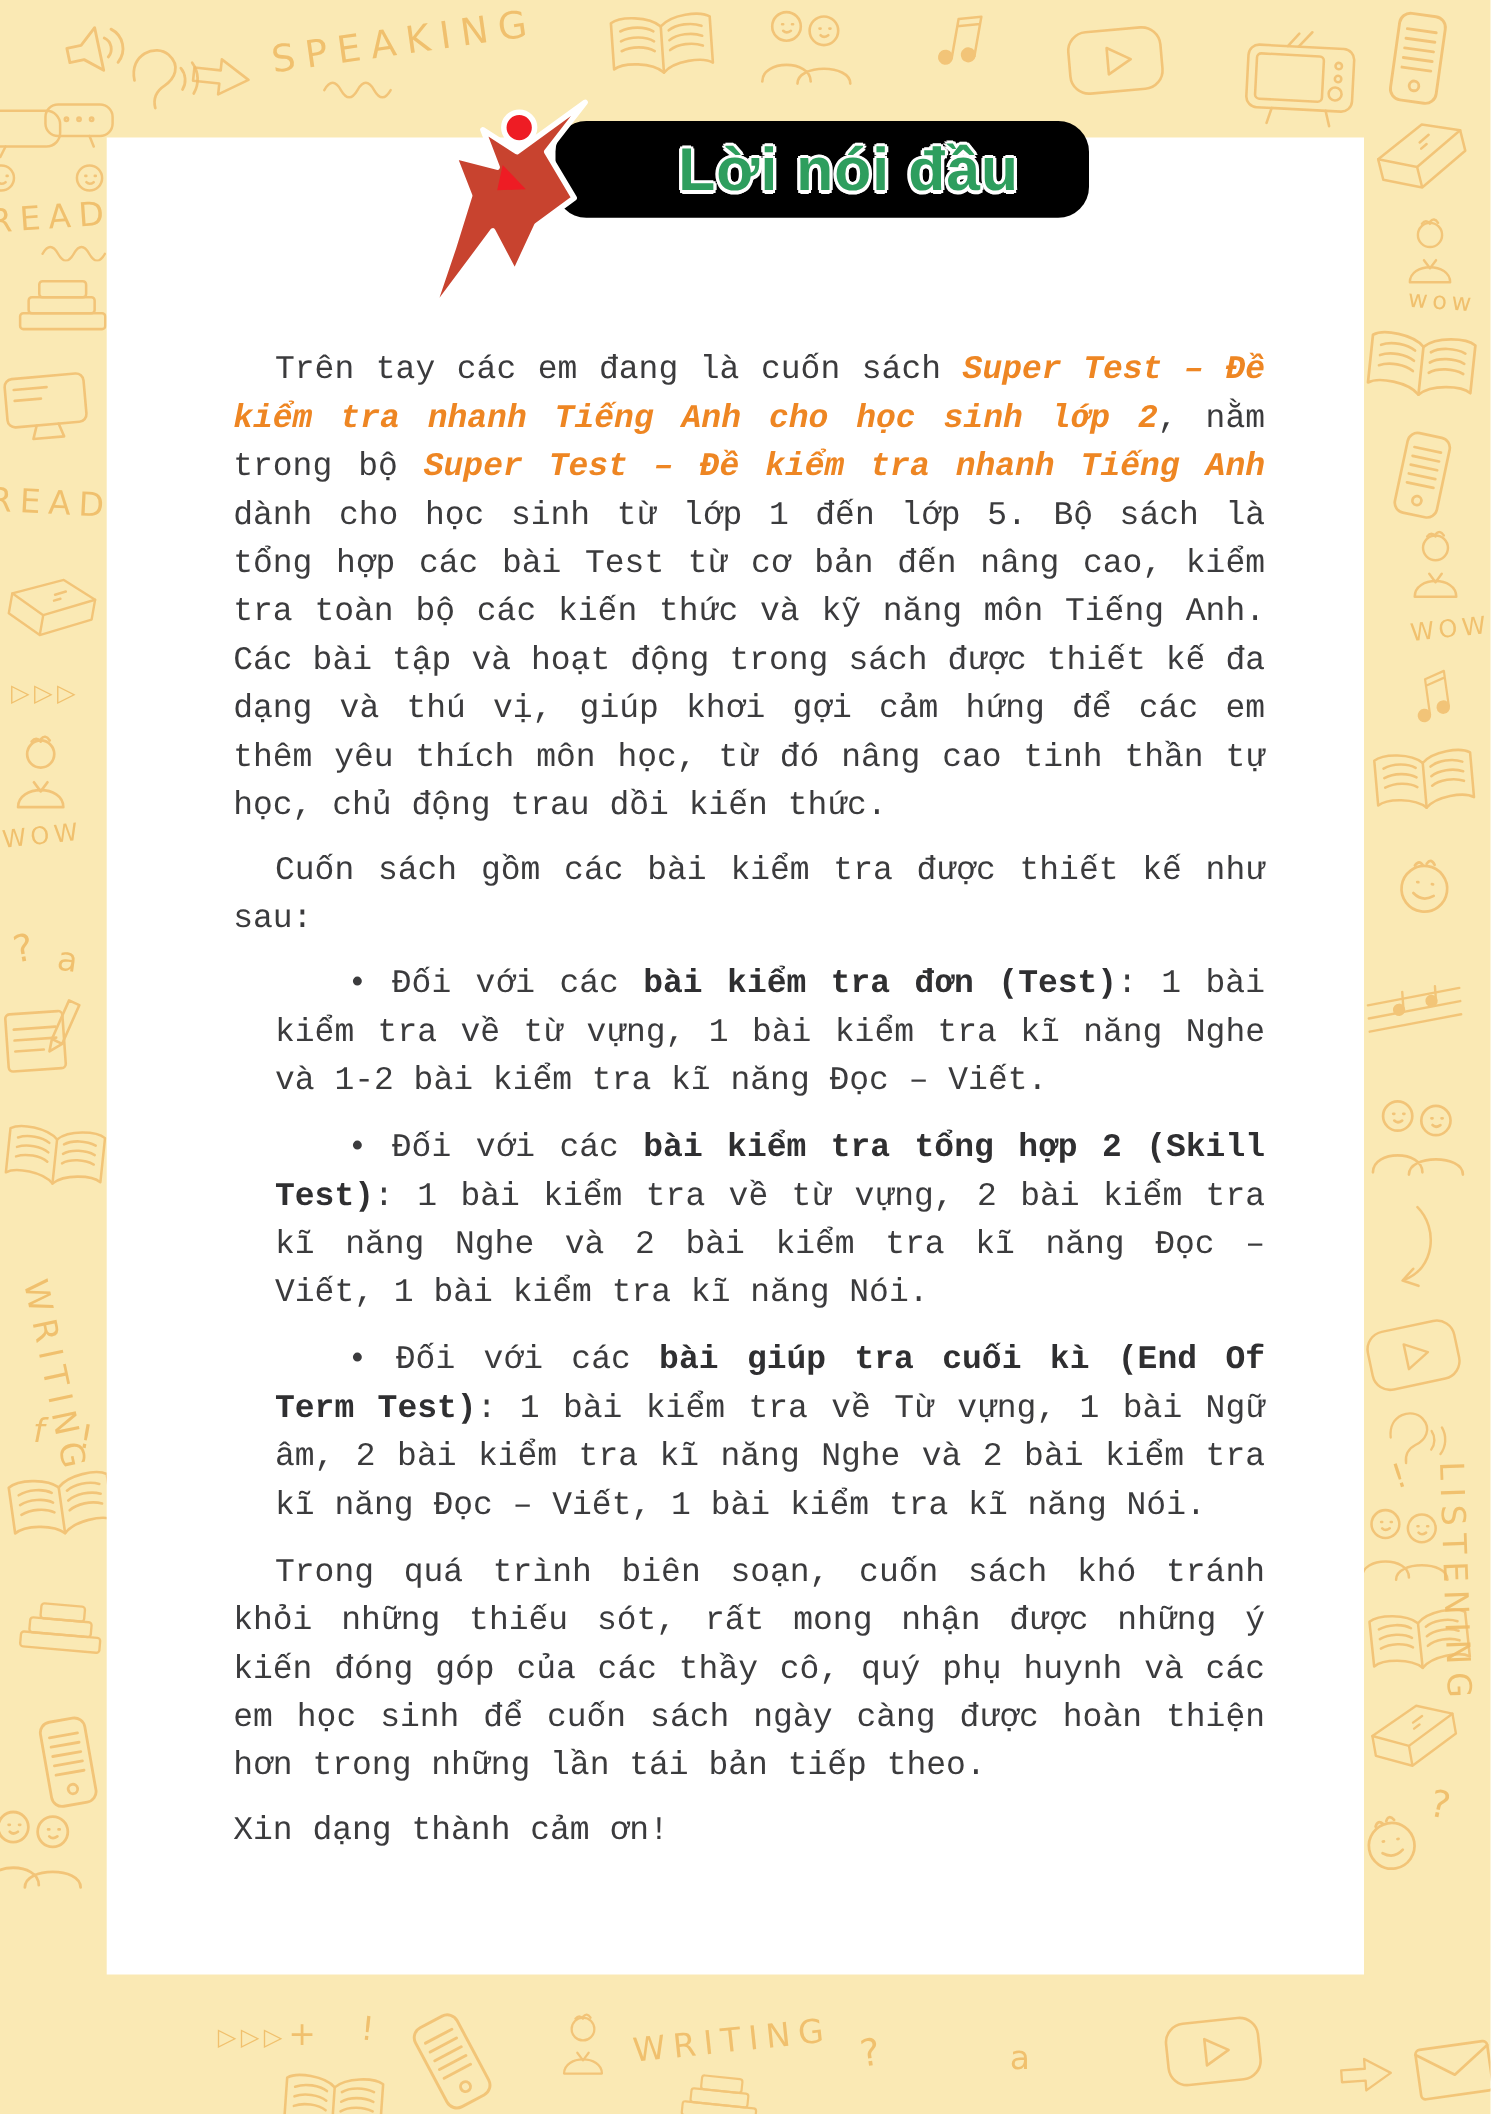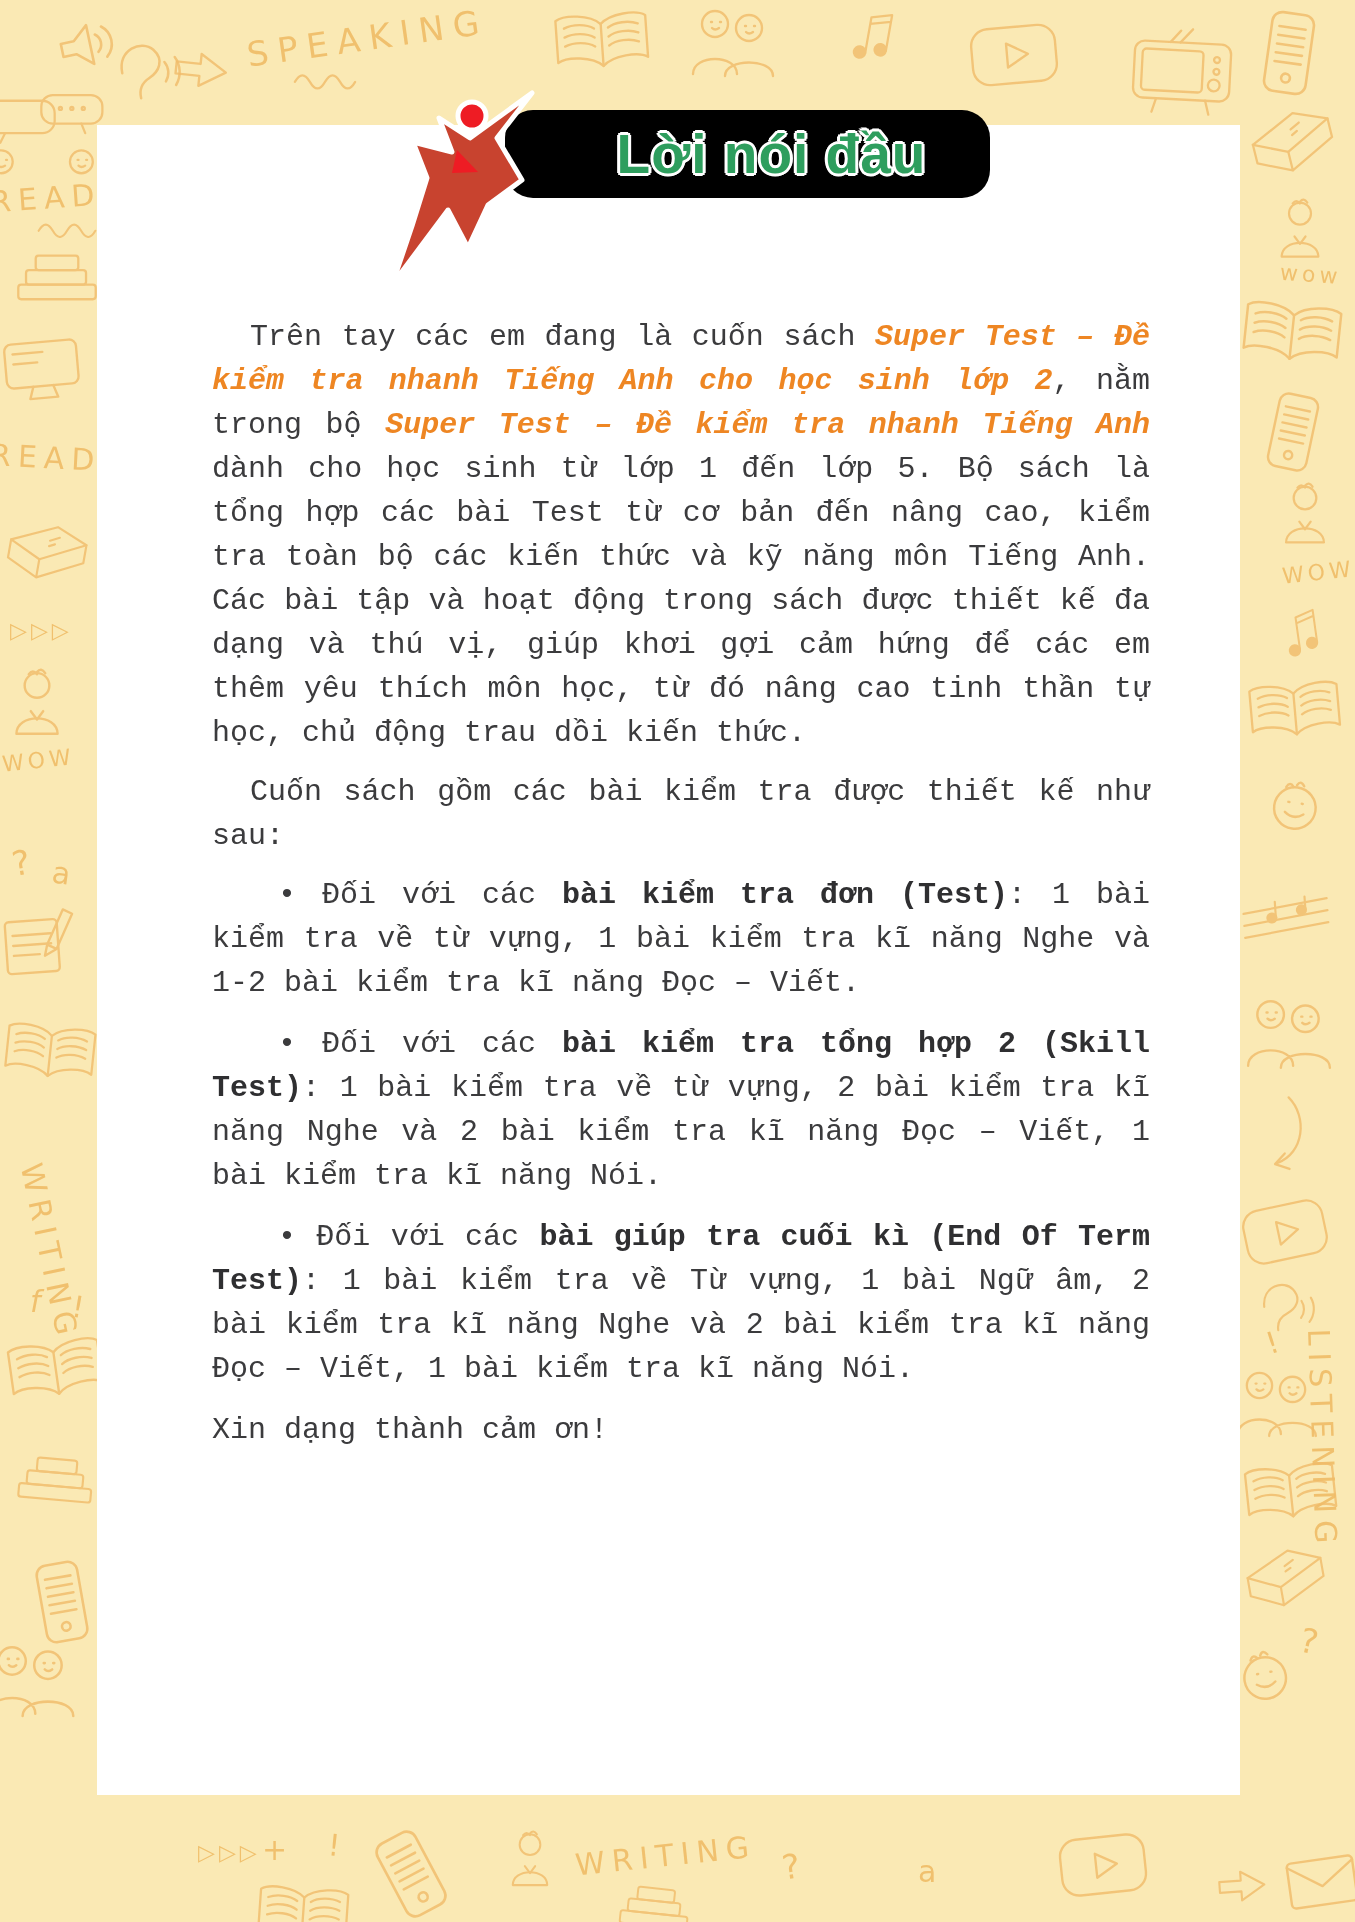--- a/index.html
+++ b/index.html
@@ -24,21 +24,21 @@
   }
   .page-inner{
     padding:190px 90px 0 115px;
     font-family:Liberation Mono, monospace;
   }
   p.body{
     margin:0 0 15px 0;
     font-size:30px;line-height:44px;color:#3B3B3D;
     text-align:justify;text-indent:38px;
   }
-  p.body.bullet{text-indent:66px;margin-bottom:17px;}
+  p.body.bullet{text-indent:66px;margin-bottom:17px;margin-left:38px;}
   p.body.no-indent{text-indent:0;}
   .brand{color:#EE8623;font-weight:bold;font-style:italic;}
   .term{font-weight:bold;color:#2F2F31;}
   
   .title-banner{
     position:absolute;left:505px;top:110px;width:485px;height:88px;
     background:#000000;border-radius:28px;
     display:flex;align-items:center;justify-content:center;
   }
   .title-text{
@@ -336,20 +336,21 @@
     <p class="body">Cuốn sách gồm các bài kiểm tra được thiết kế như sau:</p>
 
     <p class="body bullet"><span>• Đối với các </span><span class="term">bài kiểm tra đơn (Test)</span><span>: 1 bài kiểm tra về từ vựng, 1 bài kiểm tra kĩ năng Nghe và 1-2 bài kiểm tra kĩ năng Đọc – Viết.</span></p>
 
 
     <p class="body bullet"><span>• Đối với các </span><span class="term">bài kiểm tra tổng hợp 2 (Skill Test)</span><span>: 1 bài kiểm tra về từ vựng, 2 bài kiểm tra kĩ năng Nghe và 2 bài kiểm tra kĩ năng Đọc – Viết, 1 bài kiểm tra kĩ năng Nói.</span></p>
 
     <p class="body bullet"><span>• Đối với các </span><span class="term">bài giúp tra cuối kì (End Of Term Test)</span><span>: 1 bài kiểm tra về Từ vựng, 1 bài Ngữ âm, 2 bài kiểm tra kĩ năng Nghe và 2 bài kiểm tra kĩ năng Đọc – Viết, 1 bài kiểm tra kĩ năng Nói.</span></p>
 
 
+    <p class="body">Trong quá trình biên soạn, cuốn sách khó tránh khỏi những thiếu sót, rất mong nhận được những ý kiến đóng góp của các thầy cô, quý phụ huynh và các em học sinh để cuốn sách ngày càng được hoàn thiện hơn trong những lần tái bản tiếp theo.</p>
 
     <p class="body no-indent">Xin dạng thành cảm ơn!</p>
   </div>
 </div>
 
 <div class="title-banner">
   <div class="title-text">Lời nói đầu</div>
 </div>
 
 <svg class="logo" viewBox="0 0 170 215">

